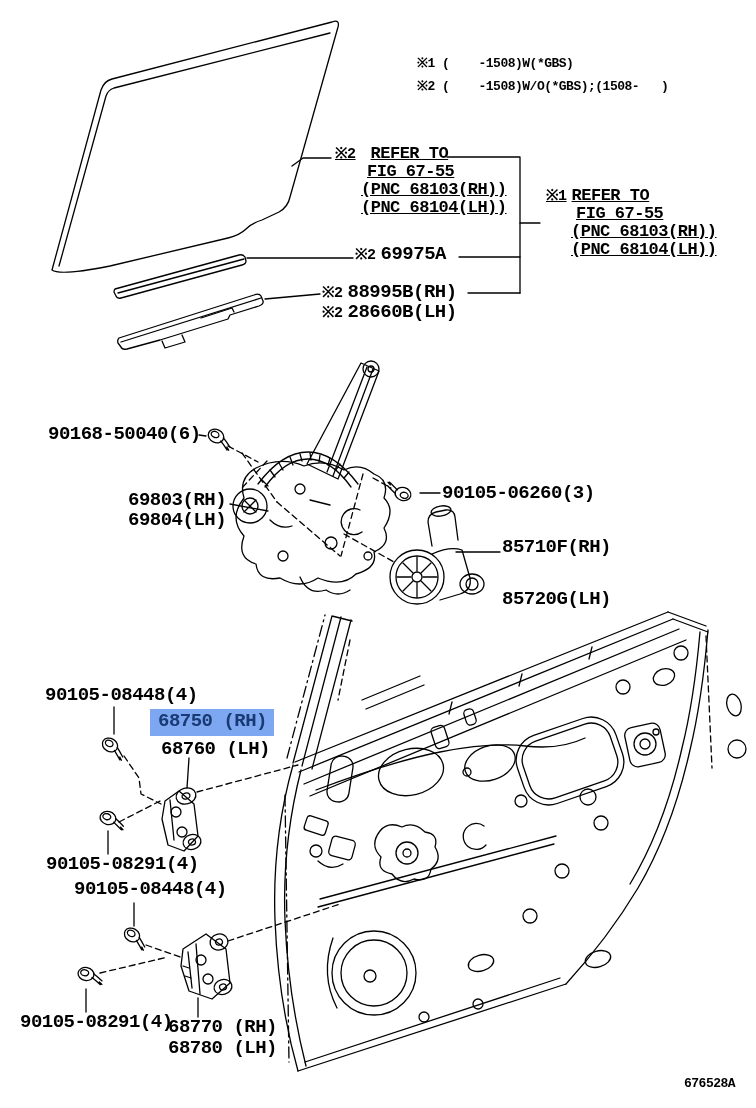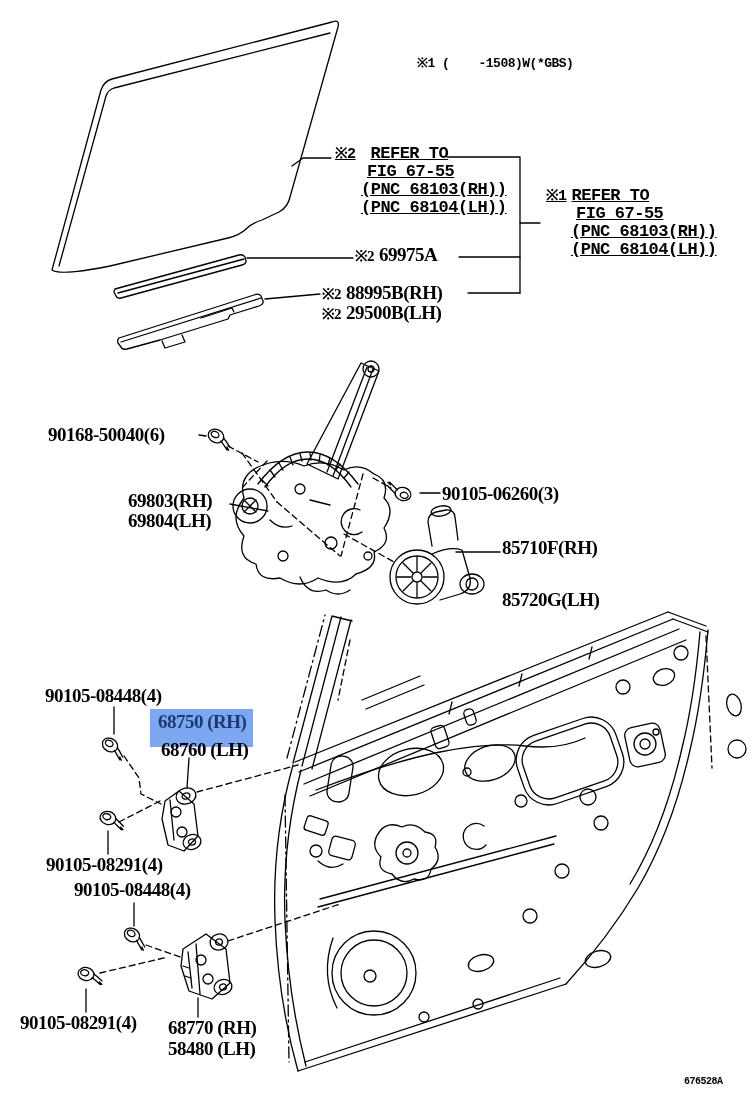--- a/index.html
+++ b/index.html
@@ -3,27 +3,27 @@
 <meta charset="utf-8">
 <style>
   html,body{margin:0;padding:0;background:#fff;}
   .stage{position:relative;width:756px;height:1108px;background:#fff;overflow:hidden;
          font-family:"Liberation Mono","DejaVu Sans Mono",monospace;}
   svg{position:absolute;left:0;top:0;}
   svg *{fill:none;stroke:#000;stroke-width:1.3;stroke-linecap:round;stroke-linejoin:round;}
   .dash{stroke-dasharray:6 4;}
   .dashdot{stroke-dasharray:11 4 2 4;}
   .lbl{position:absolute;font-weight:bold;color:#000;white-space:pre;letter-spacing:-0.5px;line-height:1.05;}
-  .s19{font-size:19px;font-family:Liberation Serif, serif;}
+  .s19{font-size:19px;}
   .s17{font-size:17px;text-decoration:underline;}
-  .s15{font-size:10px;}
+  .s15{font-size:13px;}
   .s13{font-size:13px;}
   .pfx{font-size:15px;margin-right:5px;}
   .t-ind{margin-left:10px;}
-  .hl{background:#7da7f0;color:#1a3a75;padding:3px 7px 15px 8px;}
+  .hl{background:#7da7f0;color:#1a3a75;padding:3px 7px 4px 8px;}
   .hl span{color:#1a3a75;}
 </style>
 </head>
 <body>
 
 <div class="stage">
 
 <svg width="756" height="1108" viewBox="0 0 756 1108">
   <defs>
     <g id="bolt">
@@ -202,46 +202,47 @@
     <path d="M114,707 L114,734"></path>
     <path d="M108,831 L108,854"></path>
     <path d="M189,758 L187,788"></path>
     <path d="M134,903 L134,926"></path>
     <path d="M86,989 L86,1012"></path>
     <path d="M198,998 L198,1017"></path>
   </g>
 </svg>
 
 <div class="lbl s13" style="left:417px;top:57px">※1 (    -1508)W(*GBS)</div>
+<div class="lbl s13" style="left:417px;top:80px">※2 (    -1508)W/O(*GBS);(1508-   )</div>
 
 <div class="lbl s17" style="left:335px;top:145px"><span class="pfx">※2</span><span class="t-ind">REFER TO</span></div>
 <div class="lbl s17" style="left:367px;top:163px">FIG 67-55</div>
 <div class="lbl s17" style="left:361px;top:181px">(PNC 68103(RH))</div>
 <div class="lbl s17" style="left:361px;top:199px">(PNC 68104(LH))</div>
 
 <div class="lbl s17" style="left:546px;top:187px"><span class="pfx">※1</span><span>REFER TO</span></div>
 <div class="lbl s17" style="left:576px;top:205px">FIG 67-55</div>
 <div class="lbl s17" style="left:571px;top:223px">(PNC 68103(RH))</div>
 <div class="lbl s17" style="left:571px;top:241px">(PNC 68104(LH))</div>
 
 <div class="lbl s19" style="left:355px;top:245px"><span class="pfx">※2</span><span>69975A</span></div>
 <div class="lbl s19" style="left:322px;top:283px"><span class="pfx">※2</span><span>88995B(RH)</span></div>
-<div class="lbl s19" style="left:322px;top:303px"><span class="pfx">※2</span><span>29500B(LH)</span></div>
+<div class="lbl s19" style="left:322px;top:303px"><span class="pfx">※2</span><span>28660B(LH)</span></div>
 
 <div class="lbl s19" style="left:48px;top:425px">90168-50040(6)</div>
 <div class="lbl s19" style="left:128px;top:491px">69803(RH)</div>
 <div class="lbl s19" style="left:128px;top:511px">69804(LH)</div>
 <div class="lbl s19" style="left:442px;top:484px">90105-06260(3)</div>
 <div class="lbl s19" style="left:502px;top:538px">85710F(RH)</div>
 <div class="lbl s19" style="left:502px;top:590px">85720G(LH)</div>
 
 <div class="lbl s19" style="left:45px;top:686px">90105-08448(4)</div>
 <div class="lbl s19 hl" style="left:150px;top:709px"><span>68750 (RH)</span></div>
 <div class="lbl s19" style="left:161px;top:740px">68760 (LH)</div>
 <div class="lbl s19" style="left:46px;top:855px">90105-08291(4)</div>
 <div class="lbl s19" style="left:74px;top:880px">90105-08448(4)</div>
 <div class="lbl s19" style="left:20px;top:1013px">90105-08291(4)</div>
 <div class="lbl s19" style="left:168px;top:1018px">68770 (RH)</div>
-<div class="lbl s19" style="left:168px;top:1039px">58480 (LH)</div>
+<div class="lbl s19" style="left:168px;top:1039px">68780 (LH)</div>
 
 <div class="lbl s15" style="left:684px;top:1077px">676528A</div>
 
 </div>
 
 </body></html>

